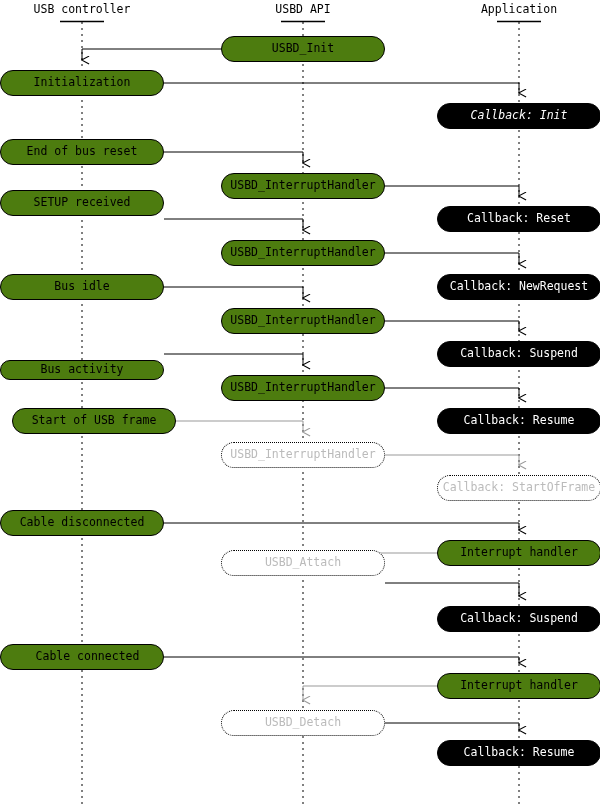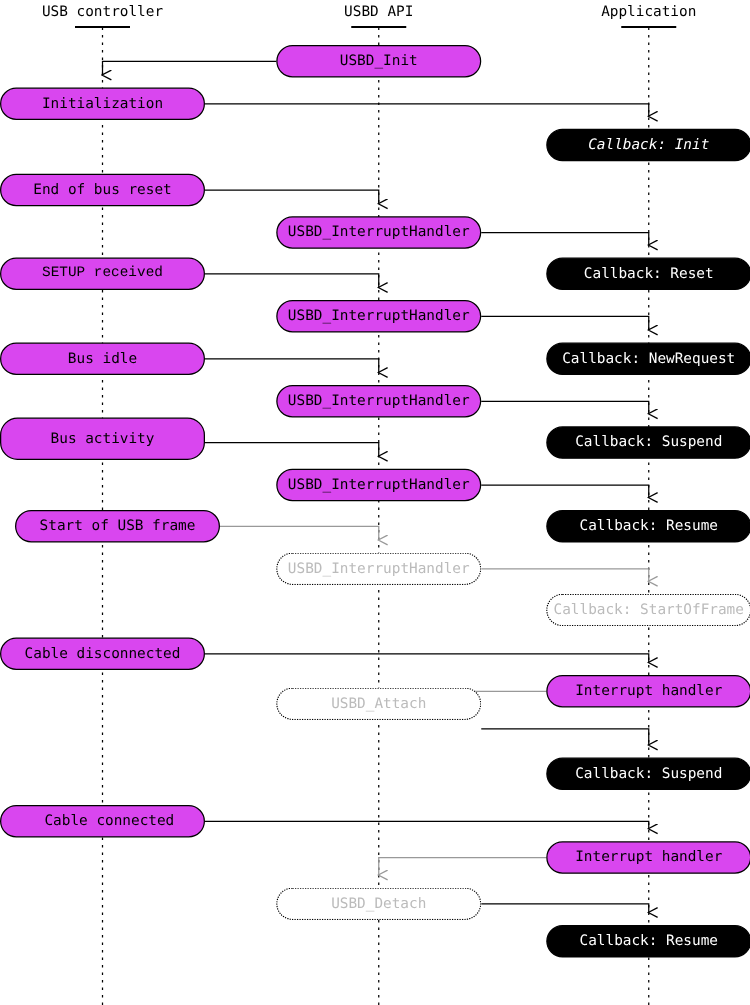--- a/index.html
+++ b/index.html
@@ -26,21 +26,21 @@
     display:flex;
     align-items:center;
     justify-content:center;
     font-size:11.5px;
     line-height:1;
     border-radius:14px;
     white-space:nowrap;
     overflow:visible;
   }
   .node.solid{
-    background:#d946ef;
+    background:#4d7c0f;
     border:1px solid #000000;
     color:#000000;
     align-items:center;
   }
   .node.filled{
     background:#000000;
     border:1px solid #000000;
     color:#ffffff;
   }
   .node.ghost{
@@ -138,39 +138,39 @@
       </div>
       <div class="node filled" style="left: 437px; top: 103px; width: 164px; height: 26px; font-style: italic;">
         <span class="lbl">Callback: Init</span>
       </div>
       <div class="node solid" style="left: 0px; top: 139px; width: 164px; height: 26px;">
         <span class="lbl">End of bus reset</span>
       </div>
       <div class="node solid" style="left: 221px; top: 173px; width: 164px; height: 26px;">
         <span class="lbl">USBD_InterruptHandler</span>
       </div>
-      <div class="node solid" style="left: 0px; top: 206px; width: 164px; height: 26px; font-family: Liberation Mono, monospace;">
+      <div class="node solid" style="left: 0px; top: 190px; width: 164px; height: 26px;">
         <span class="lbl">SETUP received</span>
       </div>
       <div class="node filled" style="left: 437px; top: 206px; width: 164px; height: 26px;">
         <span class="lbl">Callback: Reset</span>
       </div>
       <div class="node solid" style="left: 221px; top: 240px; width: 164px; height: 26px;">
         <span class="lbl">USBD_InterruptHandler</span>
       </div>
       <div class="node solid" style="left: 0px; top: 274px; width: 164px; height: 26px;">
         <span class="lbl">Bus idle</span>
       </div>
       <div class="node filled" style="left: 437px; top: 274px; width: 164px; height: 26px;">
         <span class="lbl">Callback: NewRequest</span>
       </div>
       <div class="node solid" style="left: 221px; top: 308px; width: 164px; height: 26px;">
         <span class="lbl">USBD_InterruptHandler</span>
       </div>
-      <div class="node solid" style="left: 0px; top: 334px; width: 164px; height: 34px;">
+      <div class="node solid" style="left: 0px; top: 360px; width: 164px; height: 20px;">
         <span class="lbl">Bus activity</span>
       </div>
       <div class="node filled" style="left: 437px; top: 341px; width: 164px; height: 26px;">
         <span class="lbl">Callback: Suspend</span>
       </div>
       <div class="node solid" style="left: 221px; top: 375px; width: 164px; height: 26px;">
         <span class="lbl">USBD_InterruptHandler</span>
       </div>
       <div class="node solid" style="left: 12px; top: 408px; width: 164px; height: 26px;">
         <span class="lbl">Start of USB frame</span>

